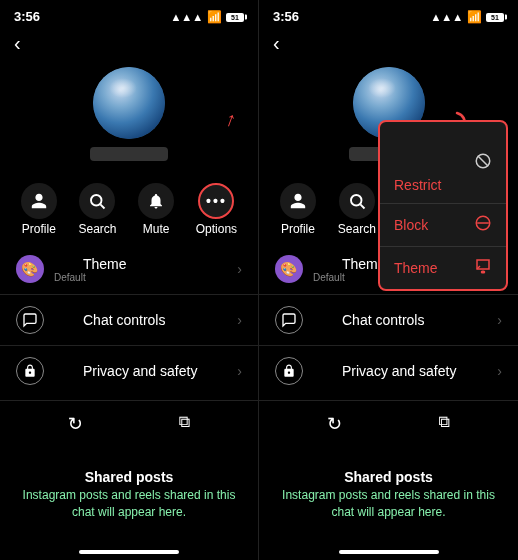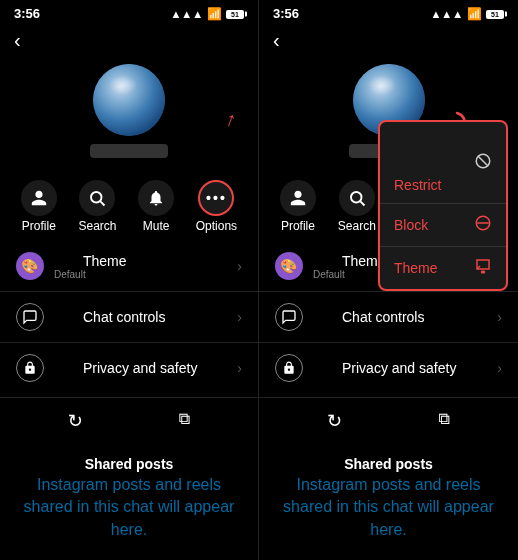--- a/index.html
+++ b/index.html
@@ -218,22 +218,22 @@
       padding: 16px;
       text-align: center;
     }
     .shared-title {
       color: #fff;
       font-size: 14px;
       font-weight: 600;
       margin-bottom: 2px;
     }
     .shared-desc {
-      color: #0369a1;
-      font-size: 16px;
+      color: #86efac;
+      font-size: 12px;
       line-height: 1.4;
     }
     .home-indicator {
       width: 100px;
       height: 4px;
       background: #fff;
       border-radius: 2px;
       margin: 4px auto 6px;
     }
     

